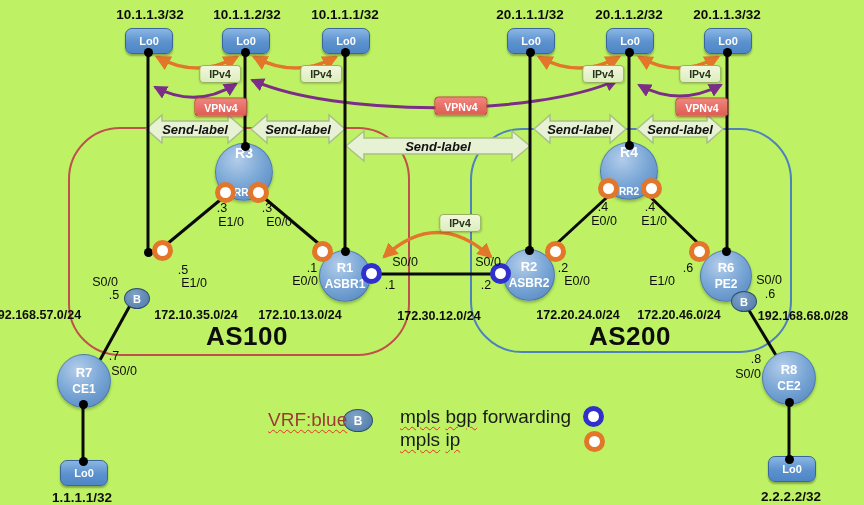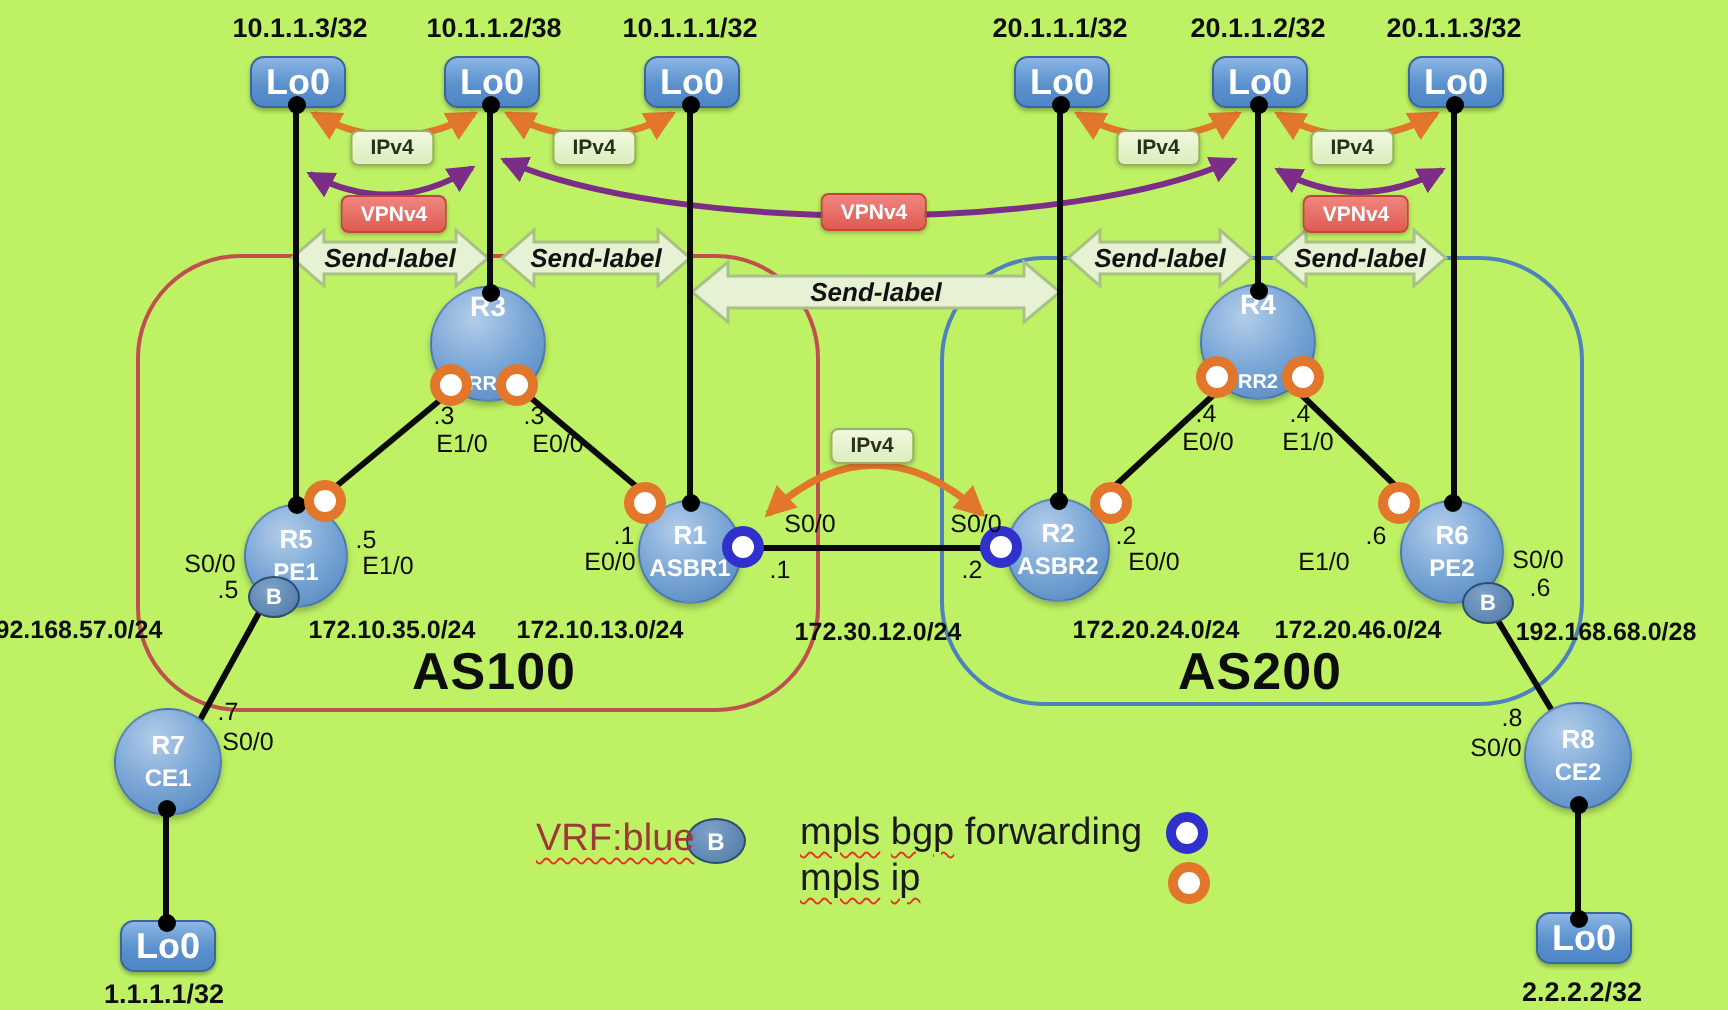--- a/index.html
+++ b/index.html
@@ -19,29 +19,29 @@
         align-items:center;justify-content:center;color:#fff;font-weight:bold;text-align:center;
         background:radial-gradient(circle at 38% 28%, #b3cdea 0%, #7aa7d6 48%, #4f81bd 100%);
         border:1px solid rgba(40,80,130,.45);box-shadow:0 2px 3px rgba(0,0,0,.25);line-height:1.25;}
   .node .l1{font-size:13px;}
   .node .l2{font-size:12px;}
   .node.big .l1{font-size:14px;}
   .node.big .l2{font-size:10px;margin-top:24px;}
   .lo0{position:absolute;width:46px;height:24px;border-radius:7px;z-index:3;
        background:linear-gradient(180deg,#8ab6e4 0%,#5b91cd 55%,#4e86c6 100%);
        border:1px solid #39679c;box-shadow:0 1.5px 2px rgba(0,0,0,.3);
-       display:flex;align-items:center;justify-content:center;color:#fff;font-weight:bold;font-size:18px;}
+       display:flex;align-items:center;justify-content:center;color:#fff;font-weight:bold;font-size:11px;}
   .ring{position:absolute;width:11px;height:11px;border-radius:50%;background:#fff;z-index:4;}
   .ring.o{border:5px solid #e2762a;}
   .ring.b{border:5px solid #3030cc;}
   .dot{position:absolute;width:9px;height:9px;border-radius:50%;background:#000;z-index:4;}
   .chip{position:absolute;z-index:4;border-radius:50%;background:radial-gradient(circle at 40% 30%,#7fa3c8,#4c77a5);
         border:1.5px solid #2d4d6e;color:#fff;font-weight:bold;display:flex;align-items:center;justify-content:center;}
   .badge{position:absolute;transform:translate(-50%,-50%);z-index:5;border-radius:4px;
-         display:flex;align-items:center;justify-content:center;white-space:nowrap;}
+         display:flex;align-items:center;justify-content:center;white-space:nowrap;margin-left:24px;}
   .badge.ipv4{background:linear-gradient(180deg,#f1f7dd,#ddedbe);border:1px solid #97b161;
               color:#26321a;font-weight:bold;font-size:10.5px;padding:2px 9px;box-shadow:0 1px 2px rgba(0,0,0,.2);}
   .badge.vpnv4{background:linear-gradient(180deg,#ef867f,#df5b52);border:1px solid #c5453d;
                color:#fff;font-weight:bold;font-size:10.5px;padding:2.5px 9px;box-shadow:0 1px 2px rgba(0,0,0,.25);}
   .sendtext{position:absolute;transform:translate(-50%,-50%);z-index:5;font-size:13px;font-weight:600;color:#111;white-space:nowrap;font-style:italic;}
   .legend-line{position:absolute;transform:translateY(-50%);z-index:5;font-size:19px;color:#1a1a1a;white-space:nowrap;}
   .sq{text-decoration:underline;text-decoration-style:wavy;text-decoration-color:#e33223;
       text-decoration-thickness:1px;text-underline-offset:3px;}
   .vrf{color:#9c3a36;}
 </style>
@@ -115,21 +115,21 @@
   <div class="dot" style="left:340.5px;top:246.5px;"></div>
   <div class="dot" style="left:524.5px;top:245.5px;"></div>
   <div class="dot" style="left:624.5px;top:140.5px;"></div>
   <div class="dot" style="left:721.5px;top:246.5px;"></div>
   <div class="dot" style="left:78.5px;top:399.5px;"></div>
   <div class="dot" style="left:78.5px;top:456.5px;"></div>
   <div class="dot" style="left:784.5px;top:397.5px;"></div>
   <div class="dot" style="left:784.5px;top:454.5px;"></div>
 
   <div class="lbl ip-top" style="left:150px;top:14px;">10.1.1.3/32</div>
-  <div class="lbl ip-top" style="left:247px;top:14px;">10.1.1.2/38</div>
+  <div class="lbl ip-top" style="left:247px;top:14px;">10.1.1.2/32</div>
   <div class="lbl ip-top" style="left:345px;top:14px;">10.1.1.1/32</div>
   <div class="lbl ip-top" style="left:530px;top:14px;">20.1.1.1/32</div>
   <div class="lbl ip-top" style="left:629px;top:14px;">20.1.1.2/32</div>
   <div class="lbl ip-top" style="left:727px;top:14px;">20.1.1.3/32</div>
 
   <div class="lo0" style="left:125px;top:28px;">Lo0</div>
   <div class="lo0" style="left:222px;top:28px;">Lo0</div>
   <div class="lo0" style="left:322px;top:28px;">Lo0</div>
   <div class="lo0" style="left:507px;top:28px;">Lo0</div>
   <div class="lo0" style="left:606px;top:28px;">Lo0</div>
@@ -140,24 +140,20 @@
   <div class="lbl ip-top" style="left:82px;top:497px;">1.1.1.1/32</div>
   <div class="lbl ip-top" style="left:791px;top:496px;">2.2.2.2/32</div>
 
   <div class="node big" style="left:215px;top:143px;width:56px;height:56px;">
     <span class="l1">R3</span>
     <span class="l2">RR1</span>
   </div>
   <div class="node big" style="left:600px;top:142px;width:56px;height:56px;">
     <span class="l1">R4</span>
     <span class="l2">RR2</span>
-  </div>
-  <div class="node" style="left:122px;top:252px;width:50px;height:50px;">
-    <span class="l1">R5</span>
-    <span class="l2">PE1</span>
   </div>
   <div class="node" style="left:319px;top:250px;width:50px;height:50px;">
     <span class="l1">R1</span>
     <span class="l2">ASBR1</span>
   </div>
   <div class="node" style="left:503px;top:249px;width:50px;height:50px;">
     <span class="l1">R2</span>
     <span class="l2">ASBR2</span>
   </div>
   <div class="node" style="left:700px;top:250px;width:50px;height:50px;">

